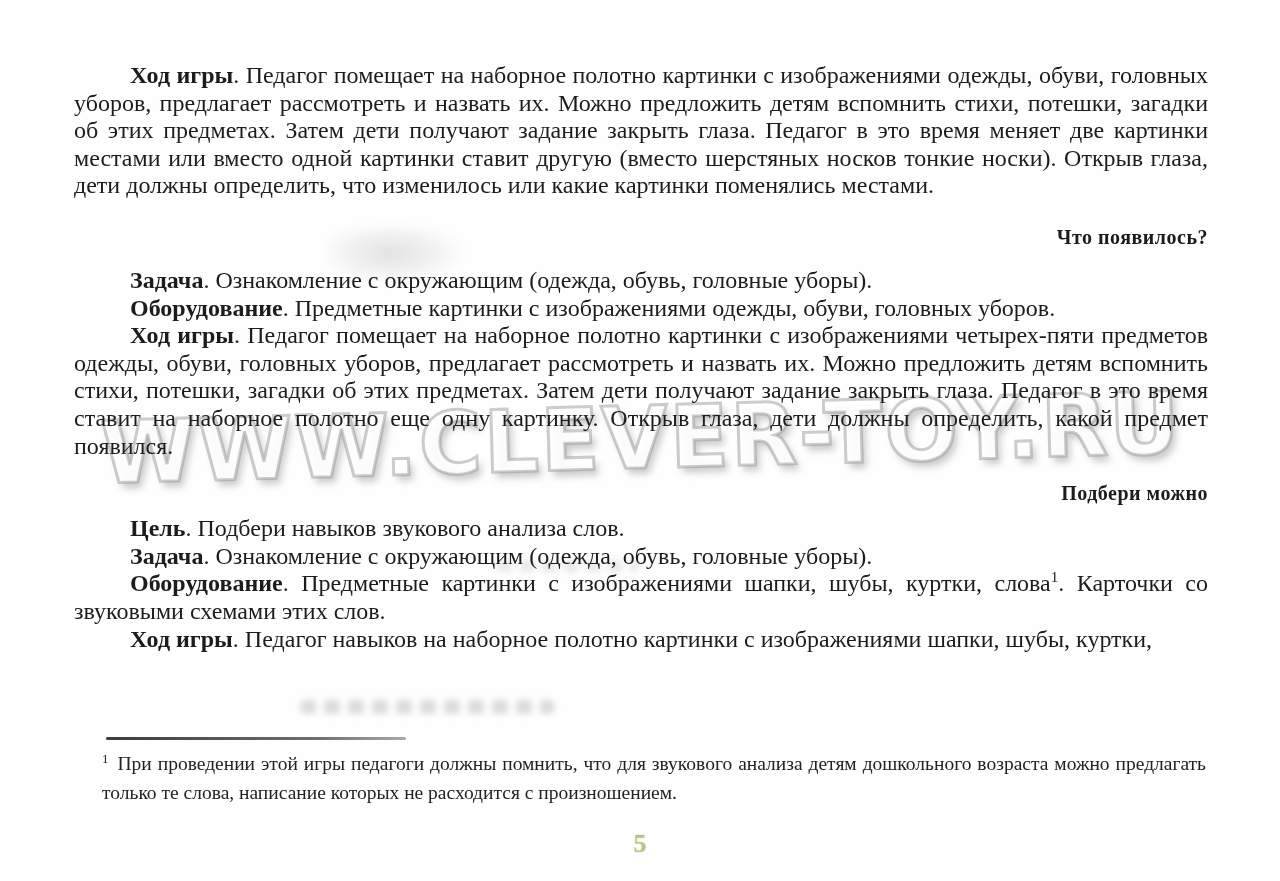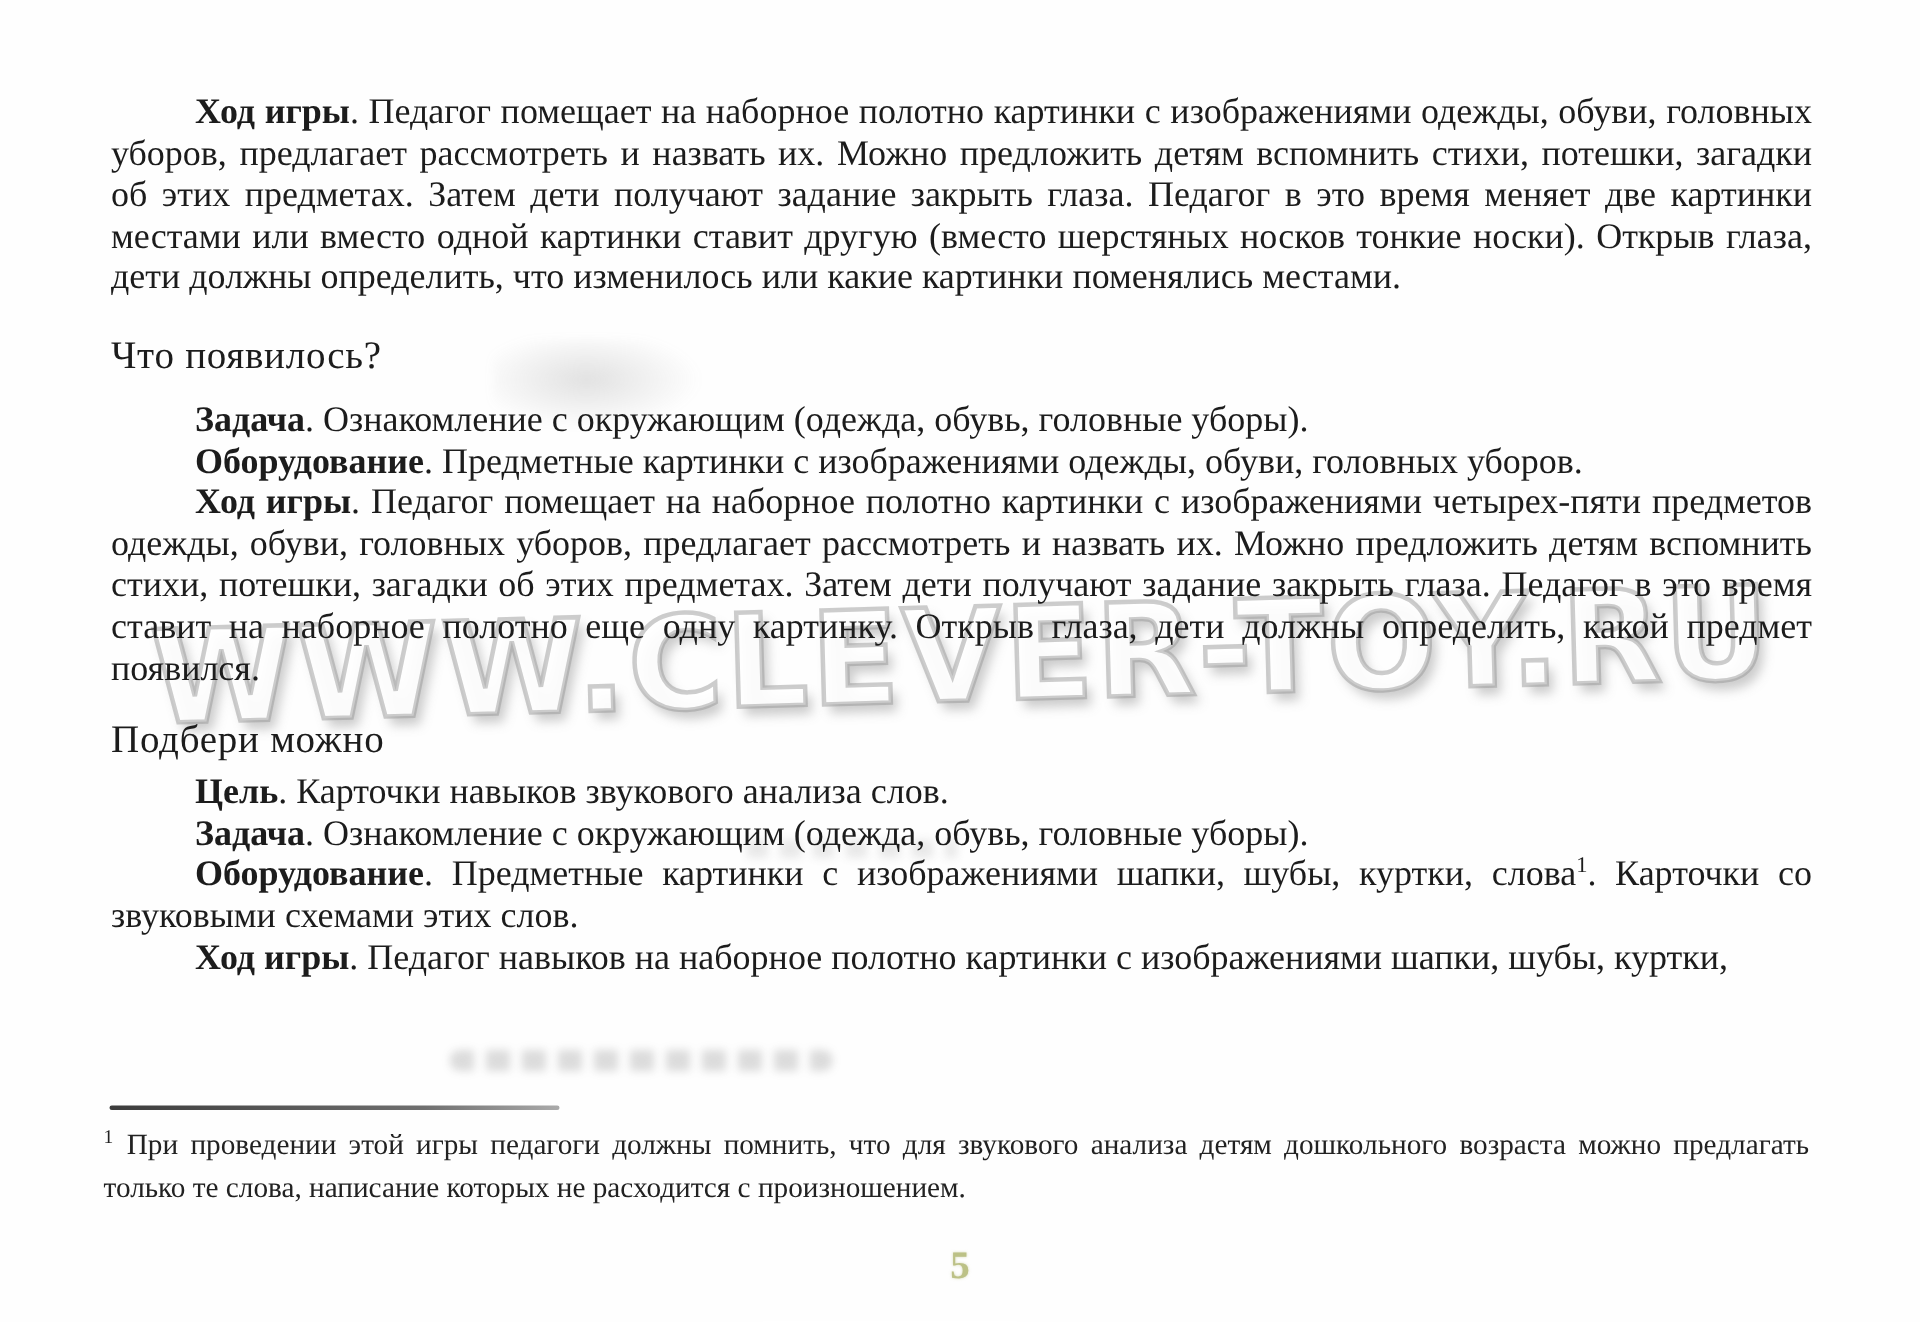--- a/index.html
+++ b/index.html
@@ -82,41 +82,41 @@
   }
   .content p {
     margin: 0;
     text-indent: 56px;
   }
   .lead {
     font-weight: bold;
     margin-top: 21px;
   }
   h2.game-title {
-    font-size: 26px;
+    font-size: 20px;
     line-height: 32px;
-    font-weight: normal;
-    text-align: left;
+    font-weight: bold;
+    text-align: right;
     text-indent: 0;
     margin: 21px 0 14px 0;
     letter-spacing: 0.5px;
   }
   h2.game-title.second {
     margin: 17px 0 6px 0;
   }
   sup.fn-ref {
     font-size: 15px;
     line-height: 0;
     vertical-align: super;
   }
 
   
   .footnote-block {
     position: absolute;
-    left: 69px;
+    left: 102px;
     right: 74px;
     top: 737px;
     z-index: 2;
   }
   .footnote-sep {
     width: 300px;
     height: 3px;
     margin: 0 0 9px 4px;
     background: linear-gradient(to right, #3c3c3c 0%, #6f6f6f 70%, #aaaaaa 100%);
     border-radius: 2px;
@@ -167,21 +167,21 @@
 
 
     <p><span class="lead">Задача</span><span>. Ознакомление с окружающим (одежда, обувь, головные уборы).</span></p>
 
     <p><span class="lead">Оборудование</span><span>. Предметные картинки с изображениями одежды, обуви, головных уборов.</span></p>
 
     <p><span class="lead">Ход игры</span><span>. Педагог помещает на наборное полотно картинки с изображениями четырех-пяти предметов одежды, обуви, головных уборов, предлагает рассмотреть и назвать их. Можно предложить детям вспомнить стихи, потешки, загадки об этих предметах. Затем дети получают задание закрыть глаза. Педагог в это время ставит на наборное полотно еще одну картинку. Открыв глаза, дети должны определить, какой предмет появился.</span></p>
 
     <h2 class="game-title second">Подбери можно</h2>
 
-    <p><span class="lead">Цель</span><span>. Карточки навыков звукового анализа слов.</span></p>
+    <p><span class="lead">Цель</span><span>. Подбери навыков звукового анализа слов.</span></p>
 
     <p><span class="lead">Задача</span><span>. Ознакомление с окружающим (одежда, обувь, головные уборы).</span></p>
 
     <p><span class="lead">Оборудование</span><span>. Предметные картинки с изображениями шапки, шубы, куртки, слова</span><sup class="fn-ref">1</sup><span>. Карточки со звуковыми схемами этих слов.</span></p>
 
     <p><span class="lead">Ход игры</span><span>. Педагог навыков на наборное полотно картинки с изображениями шапки, шубы, куртки,</span></p>
 
   </main>
 
   <div class="footnote-block">

